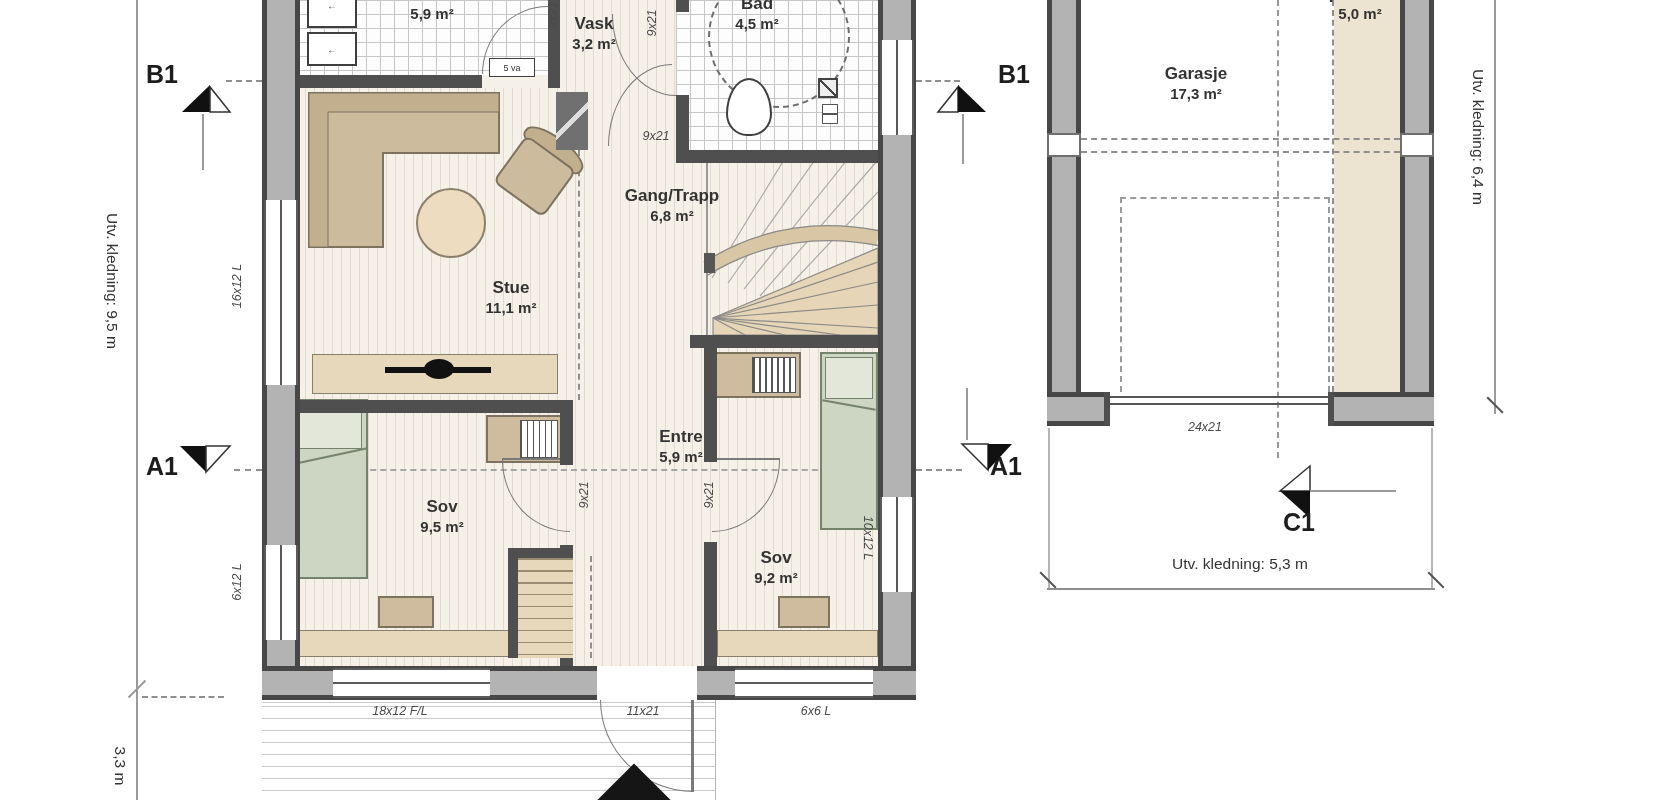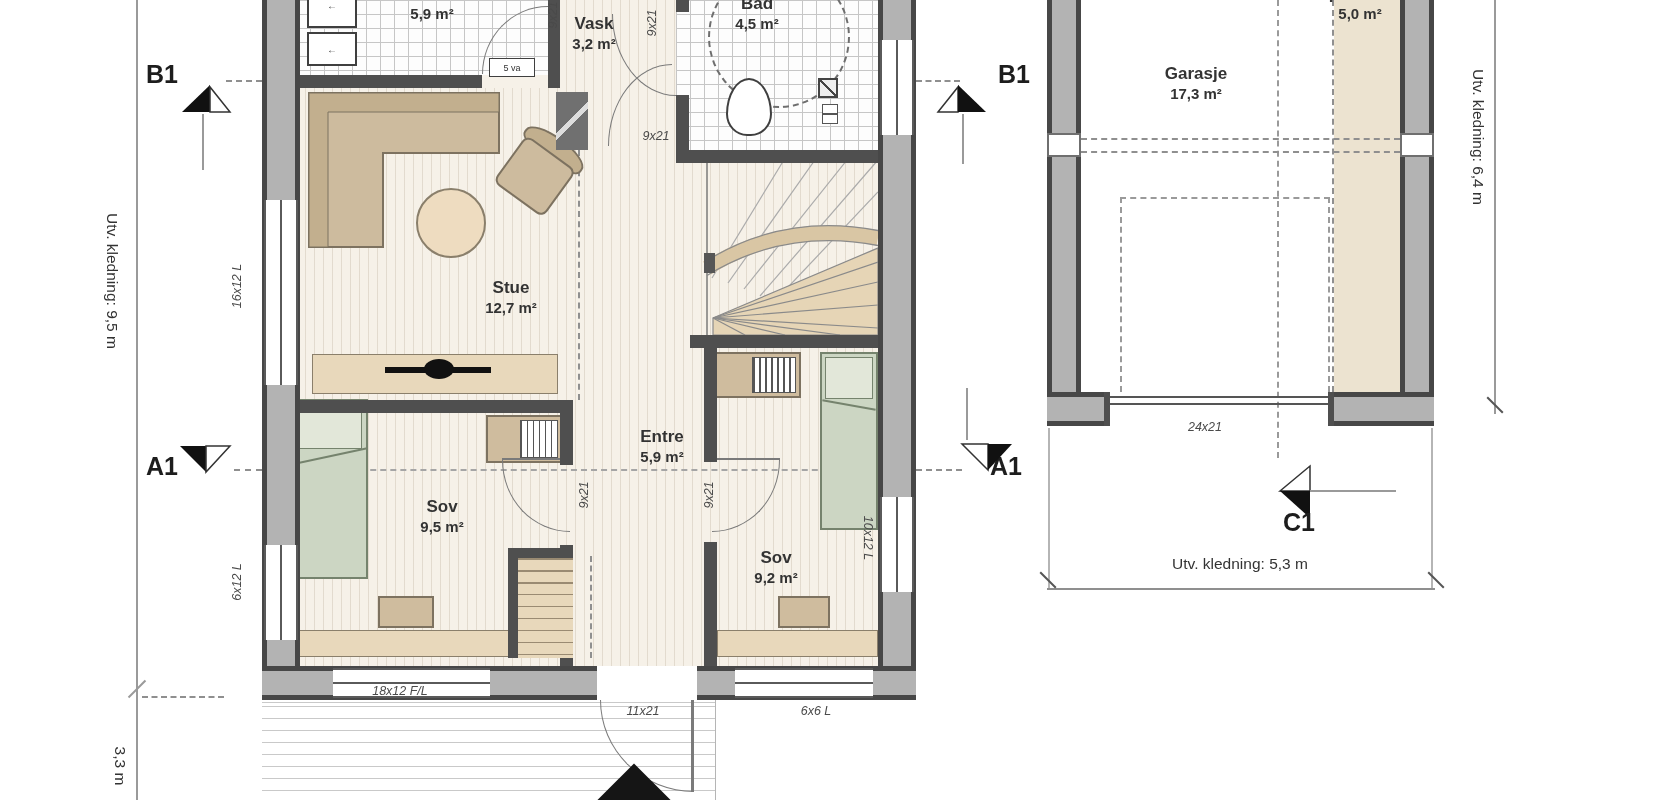--- a/index.html
+++ b/index.html
@@ -244,47 +244,51 @@
   <div class="abs room-label" style="left:534px;top:14px;width:120px">
     <div>Vask</div>
     <div class="area">3,2 m²</div>
   </div>
   <div class="abs room-label" style="left:697px;top:-6px;width:120px">
     <div>Bad</div>
     <div class="area">4,5 m²</div>
   </div>
   <div class="abs room-label" style="left:451px;top:278px;width:120px">
     <div>Stue</div>
-    <div class="area">12,7 m²</div>
+    <div class="area">11,1 m²</div>
+  </div>
+  <div class="abs room-label" style="left:592px;top:186px;width:160px">
+    <div>Gang/Trapp</div>
+    <div class="area">6,8 m²</div>
   </div>
   <div class="abs room-label" style="left:382px;top:497px;width:120px">
     <div>Sov</div>
     <div class="area">9,5 m²</div>
   </div>
-  <div class="abs room-label" style="left:602px;top:427px;width:120px">
+  <div class="abs room-label" style="left:621px;top:427px;width:120px">
     <div>Entre</div>
     <div class="area">5,9 m²</div>
   </div>
   <div class="abs room-label" style="left:716px;top:548px;width:120px">
     <div>Sov</div>
     <div class="area">9,2 m²</div>
   </div>
   <div class="abs room-label" style="left:1136px;top:64px;width:120px">
     <div>Garasje</div>
     <div class="area">17,3 m²</div>
   </div>
   <div class="abs room-label" style="left:1295px;top:-16px;width:130px">
     <div>Sportsbod</div>
     <div class="area">5,0 m²</div>
   </div>
 
   <div class="abs small-label rotm90" style="left:179px;top:279px;width:116px">16x12 L</div>
   <div class="abs small-label rotm90" style="left:181px;top:575px;width:112px">6x12 L</div>
   <div class="abs small-label rot90" style="left:810px;top:531px;width:116px">10x12 L</div>
-  <div class="abs small-label" style="left:350px;top:684px;width:100px">18x12 F/L</div>
+  <div class="abs small-label" style="left:350px;top:704px;width:100px">18x12 F/L</div>
   <div class="abs small-label" style="left:603px;top:704px;width:80px">11x21</div>
   <div class="abs small-label" style="left:776px;top:704px;width:80px">6x6 L</div>
   <div class="abs small-label" style="left:1165px;top:420px;width:80px">24x21</div>
   <div class="abs small-label rotm90" style="left:523px;top:8px;width:60px">9x21</div>
   <div class="abs small-label rotm90" style="left:622px;top:16px;width:60px">9x21</div>
   <div class="abs small-label" style="left:620px;top:129px;width:72px">9x21</div>
   <div class="abs small-label rotm90" style="left:554px;top:488px;width:60px">9x21</div>
   <div class="abs small-label rotm90" style="left:679px;top:488px;width:60px">9x21</div>
 
 </div>

